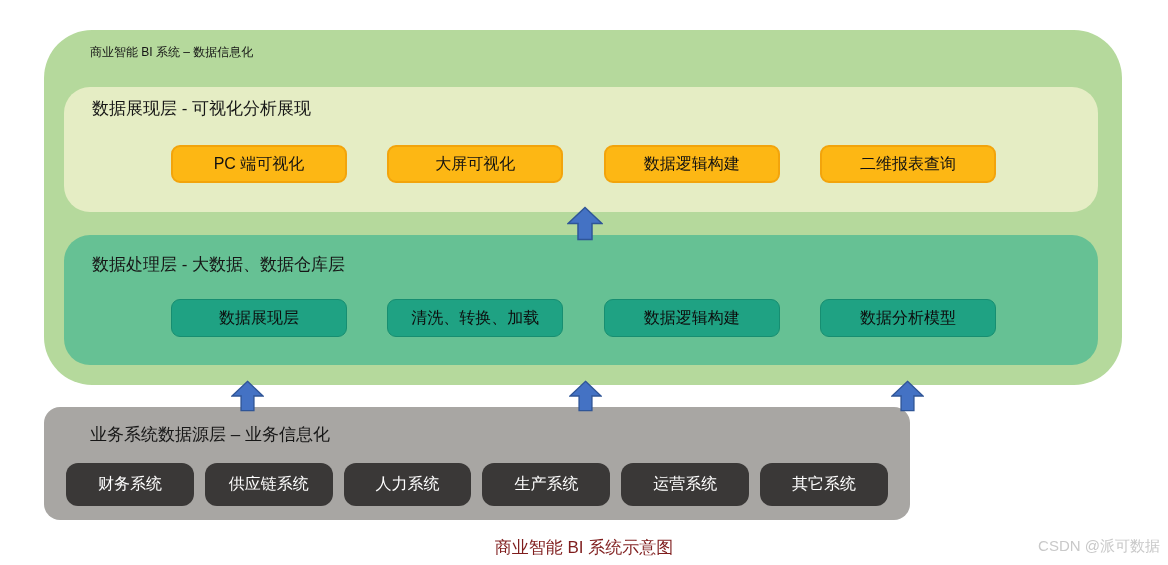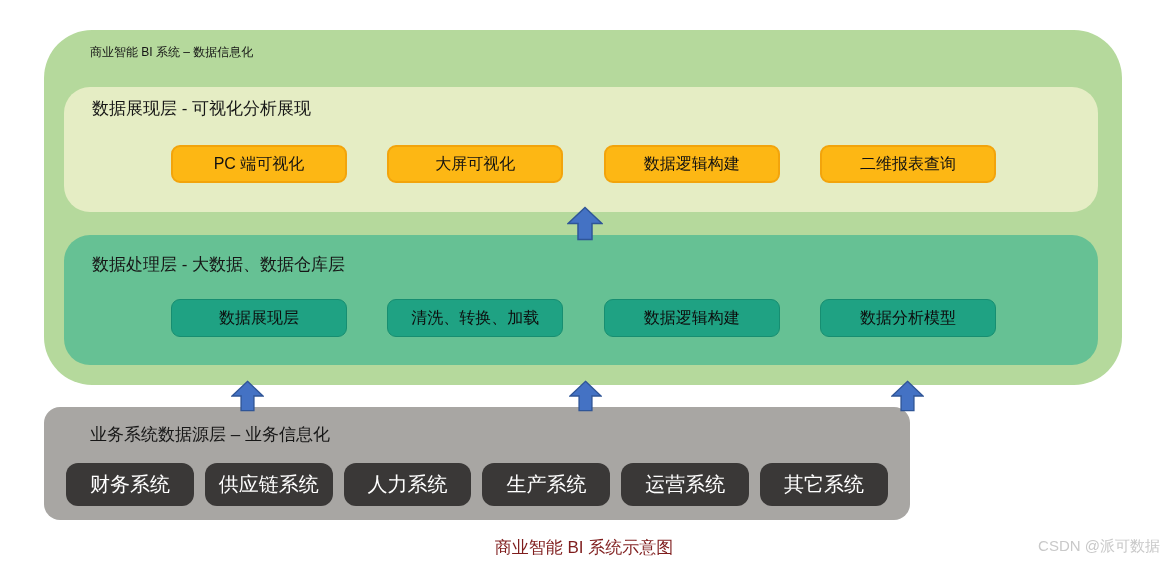--- a/index.html
+++ b/index.html
@@ -113,21 +113,21 @@
     display: flex;
     gap: 11px;
   }
   .chip.dark {
     flex: 1;
     width: auto;
     height: 43px;
     background: var(--source-item-bg, #3a3837);
     color: #ffffff;
     border-radius: 12px;
-    font-size: 20px;
+    font-size: 16px;
     font-family: Liberation Mono, monospace;
   }
   
   .arrow {
     position: absolute;
     z-index: 5;
   }
   .arrow path {
     fill: var(--arrow-fill, #4472c4);
     stroke: var(--arrow-stroke, #2f5597);

